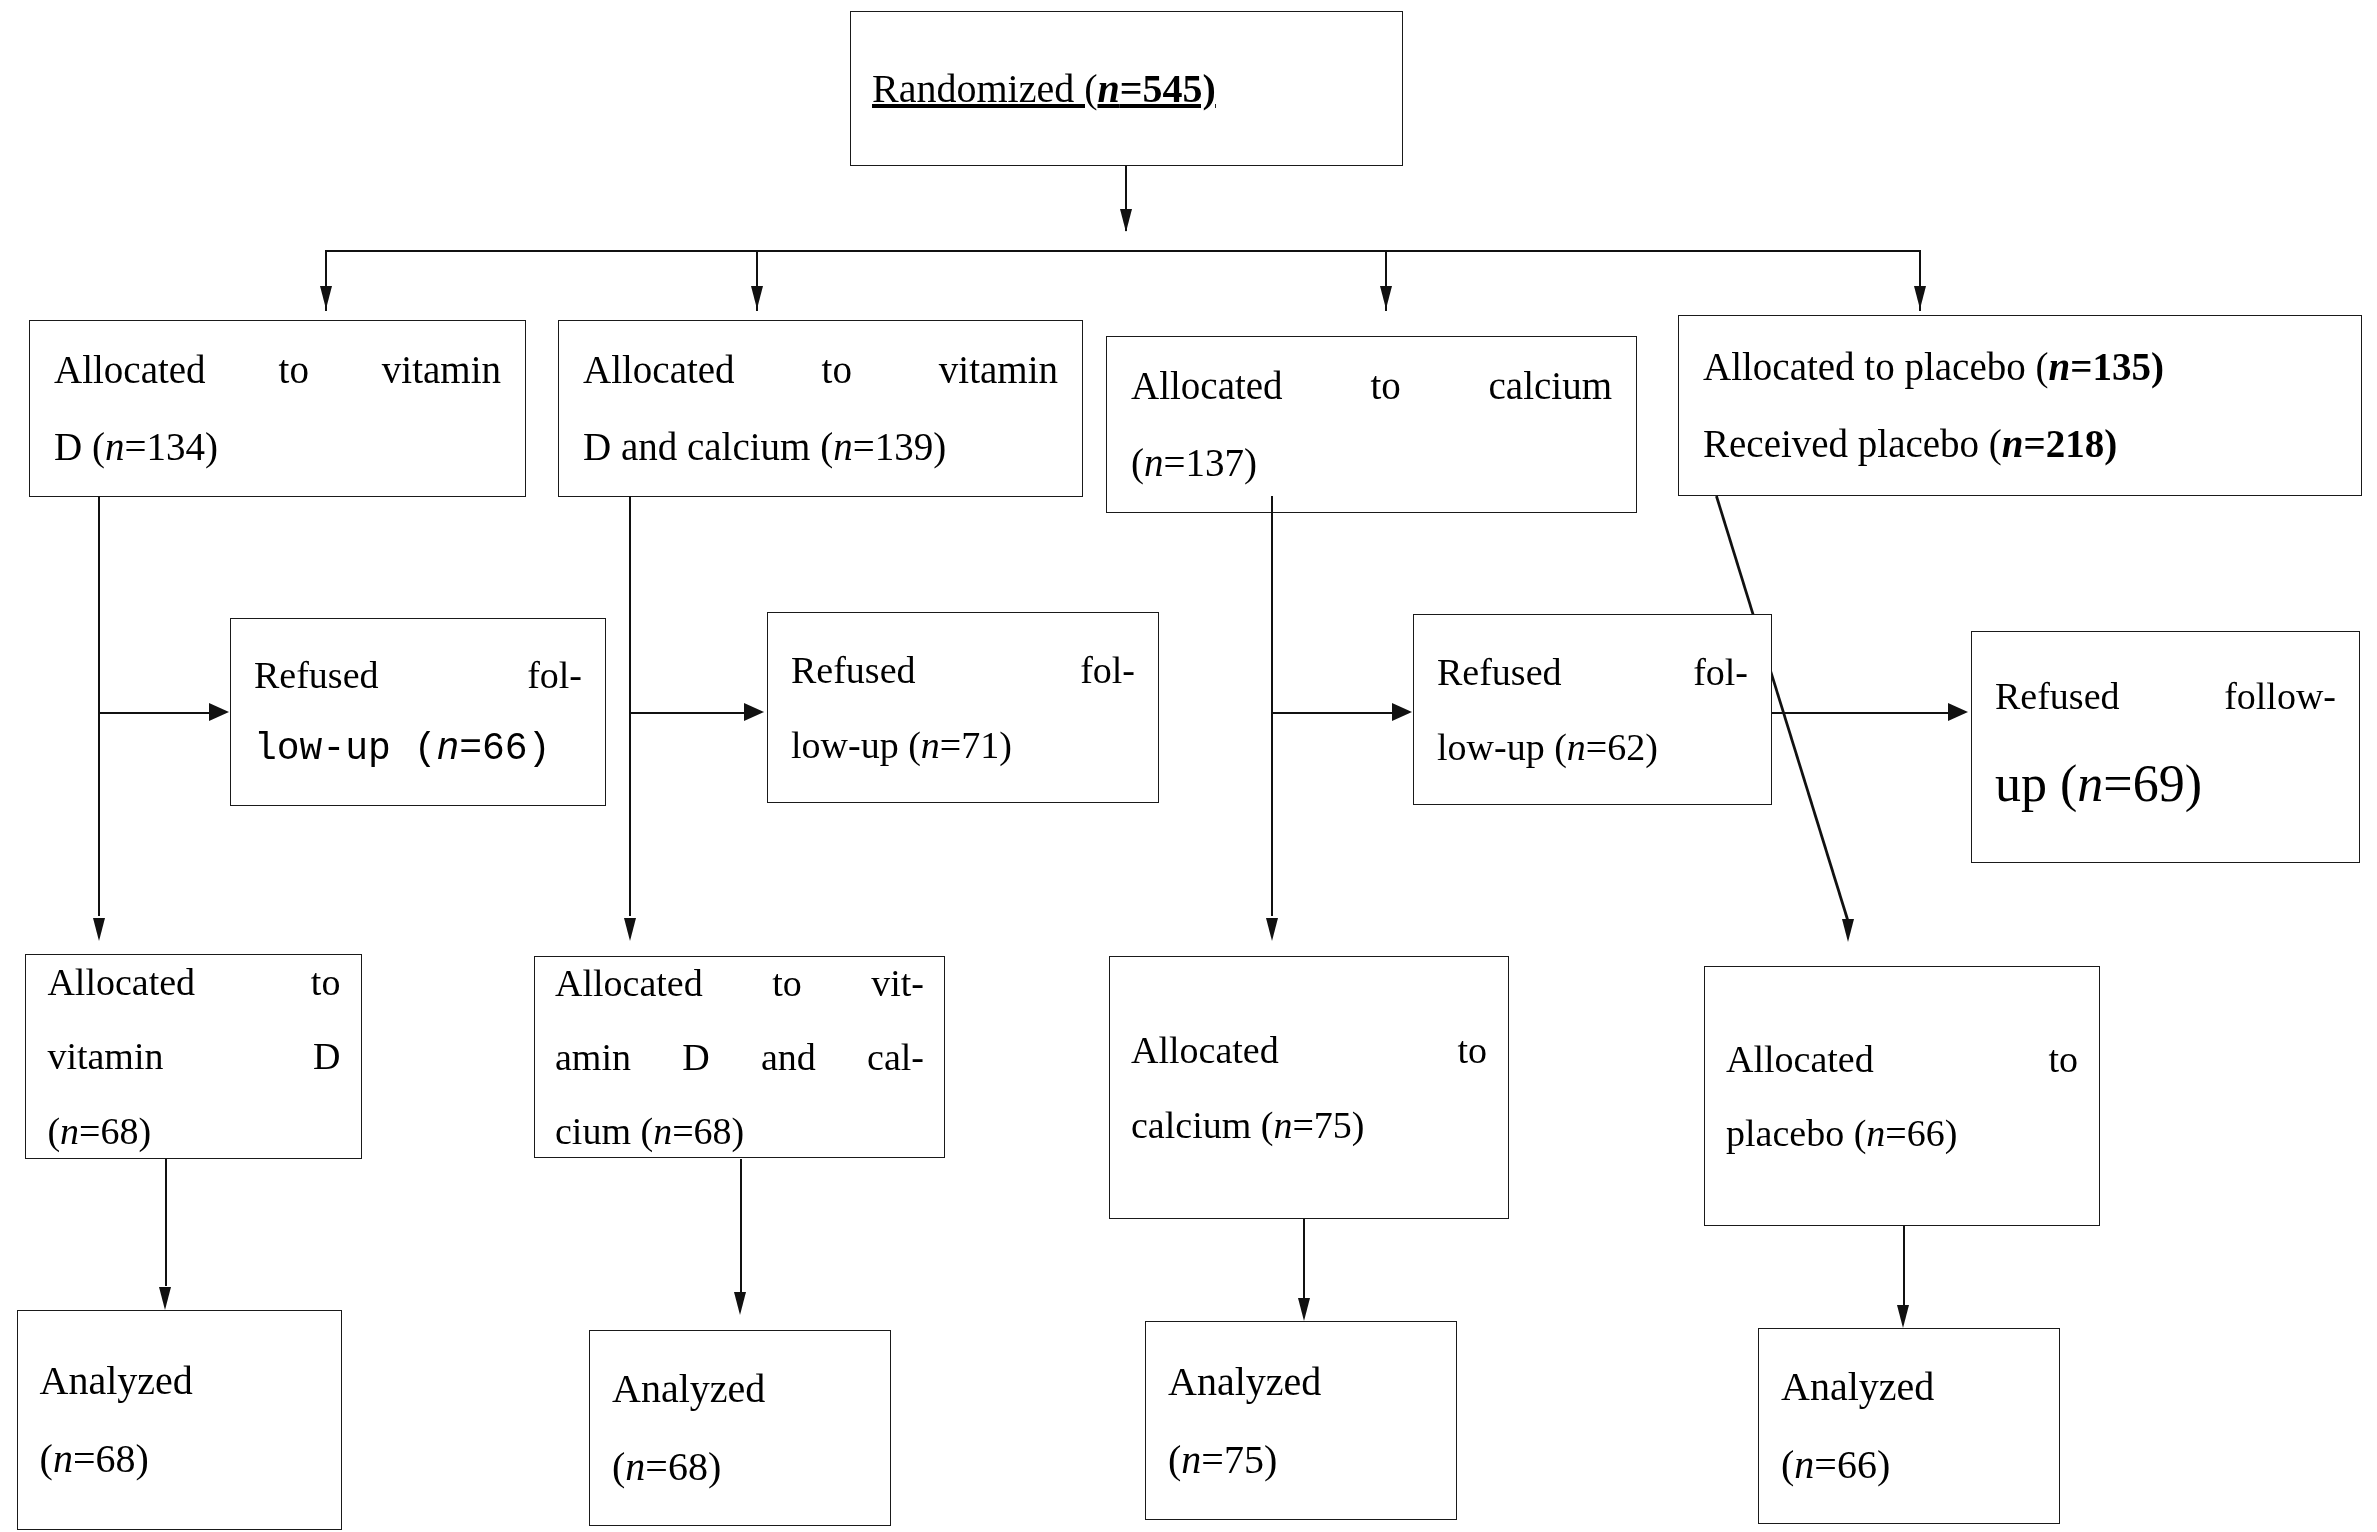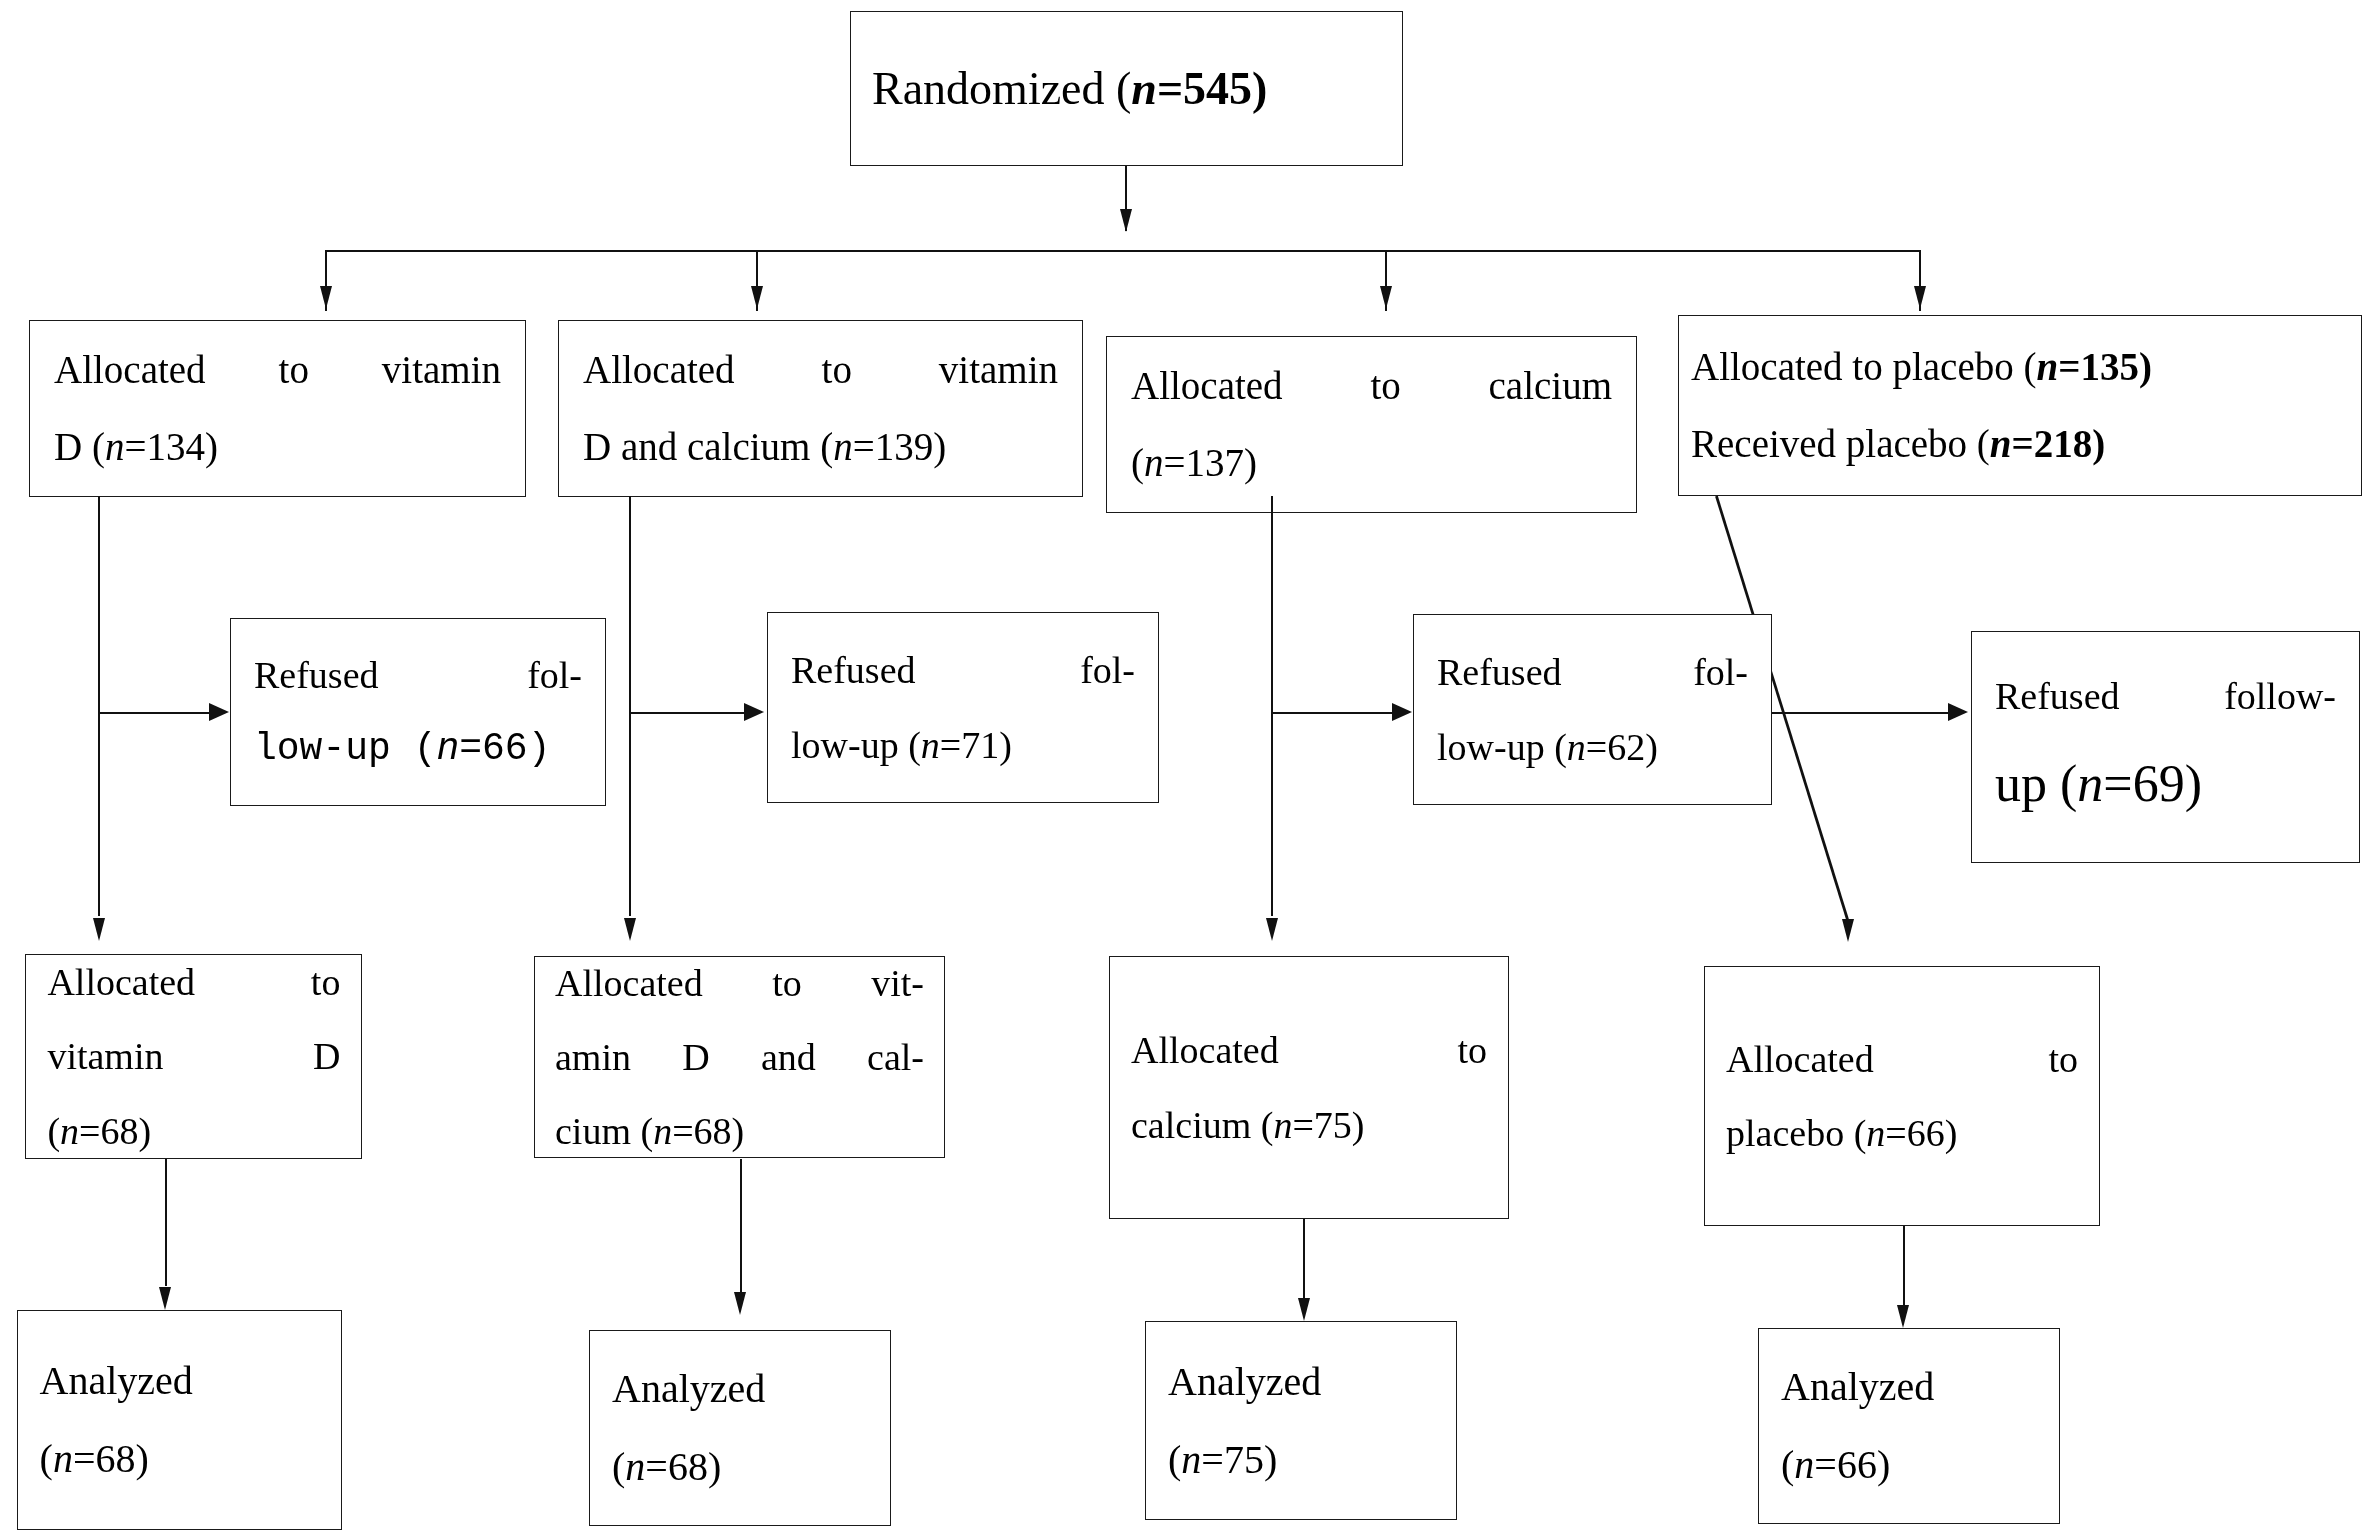--- a/index.html
+++ b/index.html
@@ -47,21 +47,21 @@
       border-bottom:9.4px solid transparent;
       border-left:20px solid #111;}
   .diag{position:absolute;overflow:visible;}
 </style>
 </head>
 <body>
 
 <div id="stage">
 
   <div class="box" style="left:850px;top:11px;width:553px;height:155px;padding:0 21px;">
-    <span class="txt plain" style="font-size: 46px;"><span>Randomized (</span><span class="n-it bold">n</span><span class="bold">=545)</span></span>
+    <span class="txt plain" style="font-size: 40px; text-decoration: underline;"><span>Randomized (</span><span class="n-it bold">n</span><span class="bold">=545)</span></span>
   </div>
 
   <div class="vline" style="left:1125px;top:166px;height:65px;"></div>
   <div class="arrow-d" style="left:1120px;top:209px;"></div>
 
   <div class="hline" style="left:325px;top:250px;width:1595px;"></div>
 
   <div class="vline" style="left:325px;top:250px;height:61px;"></div>
   <div class="arrow-d" style="left:320px;top:286px;"></div>
 
@@ -82,21 +82,21 @@
   <div class="box" style="left:558px;top:320px;width:525px;height:177px;padding:0 24px;">
     <span class="txt" style="font-size: 39px;">Allocated to vitamin</span>
     <span class="txt last-left" style="font-size: 39px;"><span>D and calcium (</span><span class="n-it">n</span><span>=139)</span></span>
   </div>
 
   <div class="box" style="left:1106px;top:336px;width:531px;height:177px;padding:0 24px;">
     <span class="txt" style="font-size: 39px;">Allocated to calcium</span>
     <span class="txt last-left" style="font-size: 39px;"><span>(</span><span class="n-it">n</span><span>=137)</span></span>
   </div>
 
-  <div class="box" style="left:1678px;top:315px;width:684px;height:181px;padding:0 12px;">
+  <div class="box" style="left:1678px;top:315px;width:684px;height:181px;padding:0 24px;">
     <span class="txt plain" style="font-size: 39px;"><span>Allocated to placebo (</span><span class="n-it bold">n</span><span class="bold">=135)</span></span>
     <span class="txt plain" style="font-size: 39px;"><span>Received placebo (</span><span class="n-it bold">n</span><span class="bold">=218)</span></span>
   </div>
 
   <div class="vline" style="left:98px;top:496px;height:420px;"></div>
   <div class="arrow-d" style="left:93px;top:918px;"></div>
 
   <div class="vline" style="left:629px;top:496px;height:420px;"></div>
   <div class="arrow-d" style="left:624px;top:918px;"></div>
 

